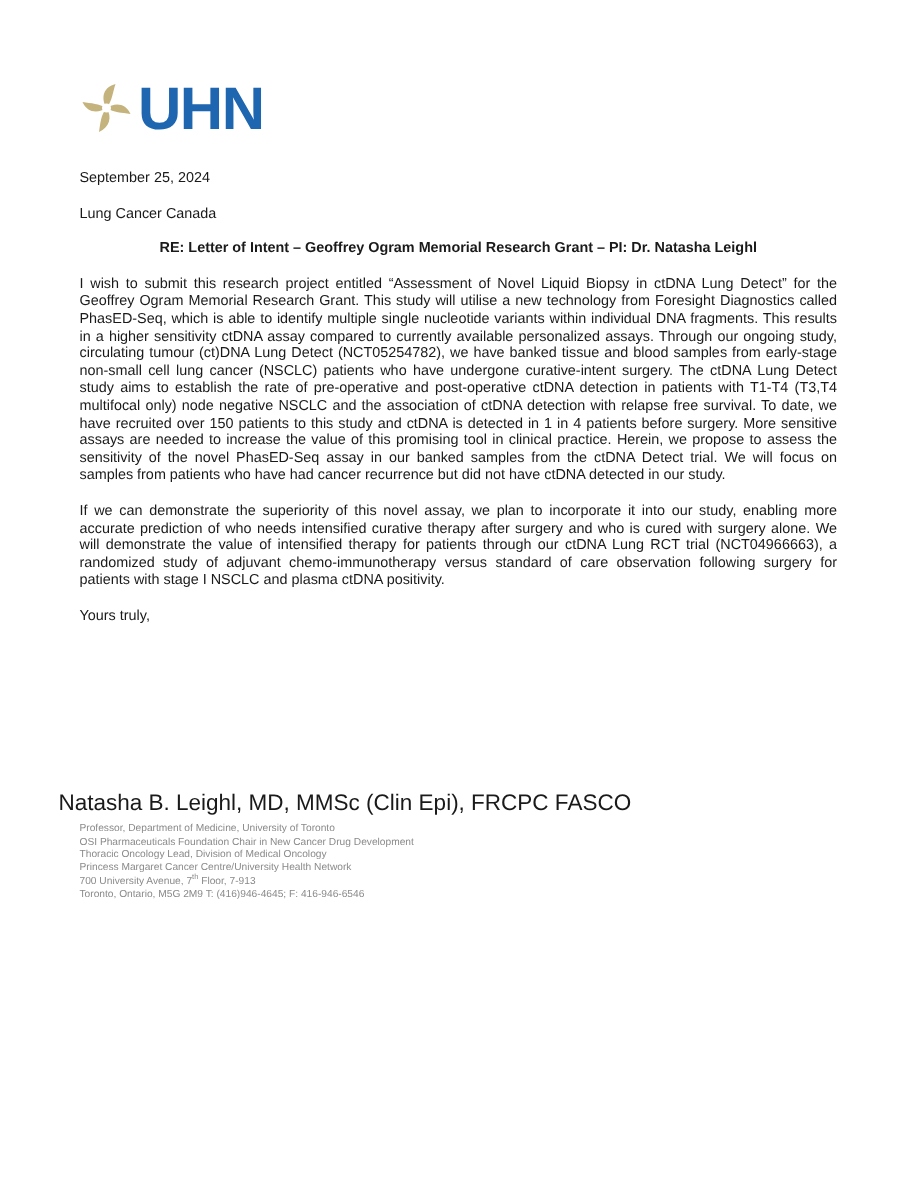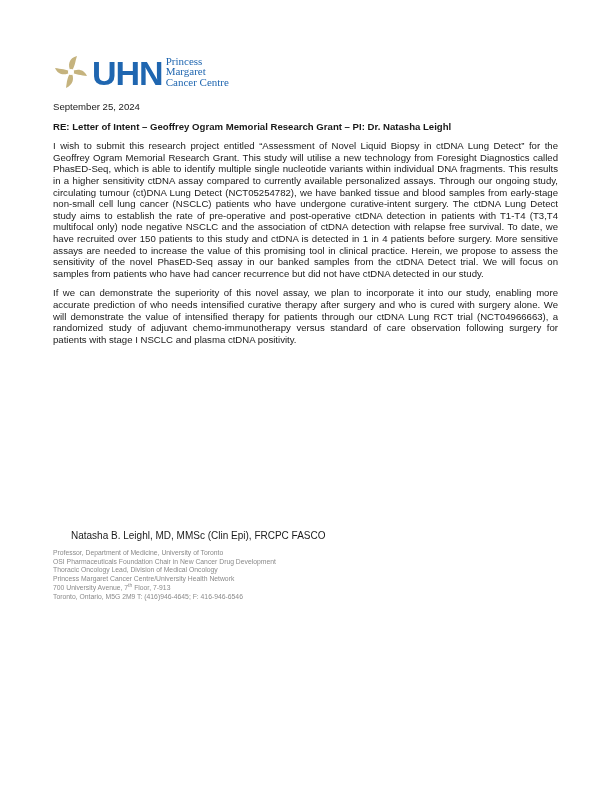--- a/index.html
+++ b/index.html
@@ -1,56 +1,53 @@
 <!DOCTYPE html>
 <html><head>
   <meta charset="utf-8">
   <style>
     html, body { margin: 0; padding: 0; background: #ffffff; }
     body { width: 612px; height: 792px; position: relative; overflow: hidden; font-family: "Liberation Sans", sans-serif; color: #1a1a1a; }
     .logo { position: absolute; left: 53px; top: 52px; height: 40px; display: flex; align-items: center; }
     .logo svg { display: block; }
-    .logo-uhn { font-family: "Liberation Sans", sans-serif; font-weight: 700; font-size: 34px; letter-spacing: -1px; line-height: 40px; margin-left: 3px; margin-top: 1px; }
+    .logo-uhn { font-family: "Liberation Sans", sans-serif; font-weight: 700; font-size: 40px; letter-spacing: -1px; line-height: 40px; margin-left: 3px; margin-top: 1px; }
     .logo-text { font-family: "Liberation Serif", serif; font-size: 11px; line-height: 10.5px; margin-left: 3px; margin-top: -1px; }
     .logo-text div { white-space: nowrap; }
     .content { position: absolute; left: 53px; top: 101px; width: 505px; font-size: 9.6px; line-height: 11.6px; }
-    .para { margin: 0 0 8px 0; }
+    .para { margin: 12px 0 8px 0; }
     .justify { text-align: justify; }
-    .bold { font-weight: 700; }
-    .sig-name { position: absolute; left: 71px; top: 530px; font-size: 10px; line-height: 12px; }
+    .bold { font-weight: 700; text-align: center; }
+    .sig-name { position: absolute; left: 39px; top: 530px; font-size: 15px; line-height: 12px; }
     .footer { position: absolute; left: 53px; top: 549px; font-size: 6.8px; line-height: 8.7px; color: #8a8a8a; }
     .footer div { white-space: nowrap; }
     sup { font-size: 5px; line-height: 0; }
   </style>
 </head>
 <body>
 
 <div class="logo">
   <svg width="36" height="34" viewBox="0 0 36 34">
     <g fill="#c5b37e">
       <path d="M18 17 C 14 10, 16 3, 24 1 C 22 7, 22 12, 18 17 Z"></path>
       <path d="M18 17 C 24 13, 31 14, 34 21 C 28 20, 23 20, 18 17 Z"></path>
       <path d="M18 17 C 22 23, 20 30, 13 33 C 14 27, 14 22, 18 17 Z"></path>
       <path d="M18 17 C 12 21, 5 20, 2 13 C 8 14, 13 14, 18 17 Z"></path>
     </g>
     <circle cx="18" cy="17" r="3" fill="#ffffff"></circle>
   </svg>
   <div class="logo-uhn" style="color:#1f66b0">UHN</div>
-  <div class="logo-text" style="color:#1f66b0">
-    <div>Princess</div>
-    <div>Margaret</div>
-    <div>Cancer Centre</div>
-  </div>
 </div>
 
 <div class="content">
   <p class="para">September 25, 2024</p>
+  <p class="para">Lung Cancer Canada</p>
   <p class="para bold">RE: Letter of Intent – Geoffrey Ogram Memorial Research Grant – PI: Dr. Natasha Leighl</p>
   <p class="para justify">I wish to submit this research project entitled “Assessment of Novel Liquid Biopsy in ctDNA Lung Detect” for the Geoffrey Ogram Memorial Research Grant. This study will utilise a new technology from Foresight Diagnostics called PhasED-Seq, which is able to identify multiple single nucleotide variants within individual DNA fragments. This results in a higher sensitivity ctDNA assay compared to currently available personalized assays. Through our ongoing study, circulating tumour (ct)DNA Lung Detect (NCT05254782), we have banked tissue and blood samples from early-stage non-small cell lung cancer (NSCLC) patients who have undergone curative-intent surgery. The ctDNA Lung Detect study aims to establish the rate of pre-operative and post-operative ctDNA detection in patients with T1-T4 (T3,T4 multifocal only) node negative NSCLC and the association of ctDNA detection with relapse free survival. To date, we have recruited over 150 patients to this study and ctDNA is detected in 1 in 4 patients before surgery. More sensitive assays are needed to increase the value of this promising tool in clinical practice. Herein, we propose to assess the sensitivity of the novel PhasED-Seq assay in our banked samples from the ctDNA Detect trial. We will focus on samples from patients who have had cancer recurrence but did not have ctDNA detected in our study.</p>
   <p class="para justify">If we can demonstrate the superiority of this novel assay, we plan to incorporate it into our study, enabling more accurate prediction of who needs intensified curative therapy after surgery and who is cured with surgery alone. We will demonstrate the value of intensified therapy for patients through our ctDNA Lung RCT trial (NCT04966663), a randomized study of adjuvant chemo-immunotherapy versus standard of care observation following surgery for patients with stage I NSCLC and plasma ctDNA positivity.</p>
+  <p class="para">Yours truly,</p>
 </div>
 
 <div class="sig-name">Natasha B. Leighl, MD, MMSc (Clin Epi), FRCPC FASCO</div>
 
 <div class="footer">
   <div>Professor, Department of Medicine, University of Toronto</div>
   <div>OSI Pharmaceuticals Foundation Chair in New Cancer Drug Development</div>
   <div>Thoracic Oncology Lead, Division of Medical Oncology</div>
   <div>Princess Margaret Cancer Centre/University Health Network</div>
   <div><span>700 University Avenue, 7</span><sup>th</sup><span> Floor, 7-913</span></div>

